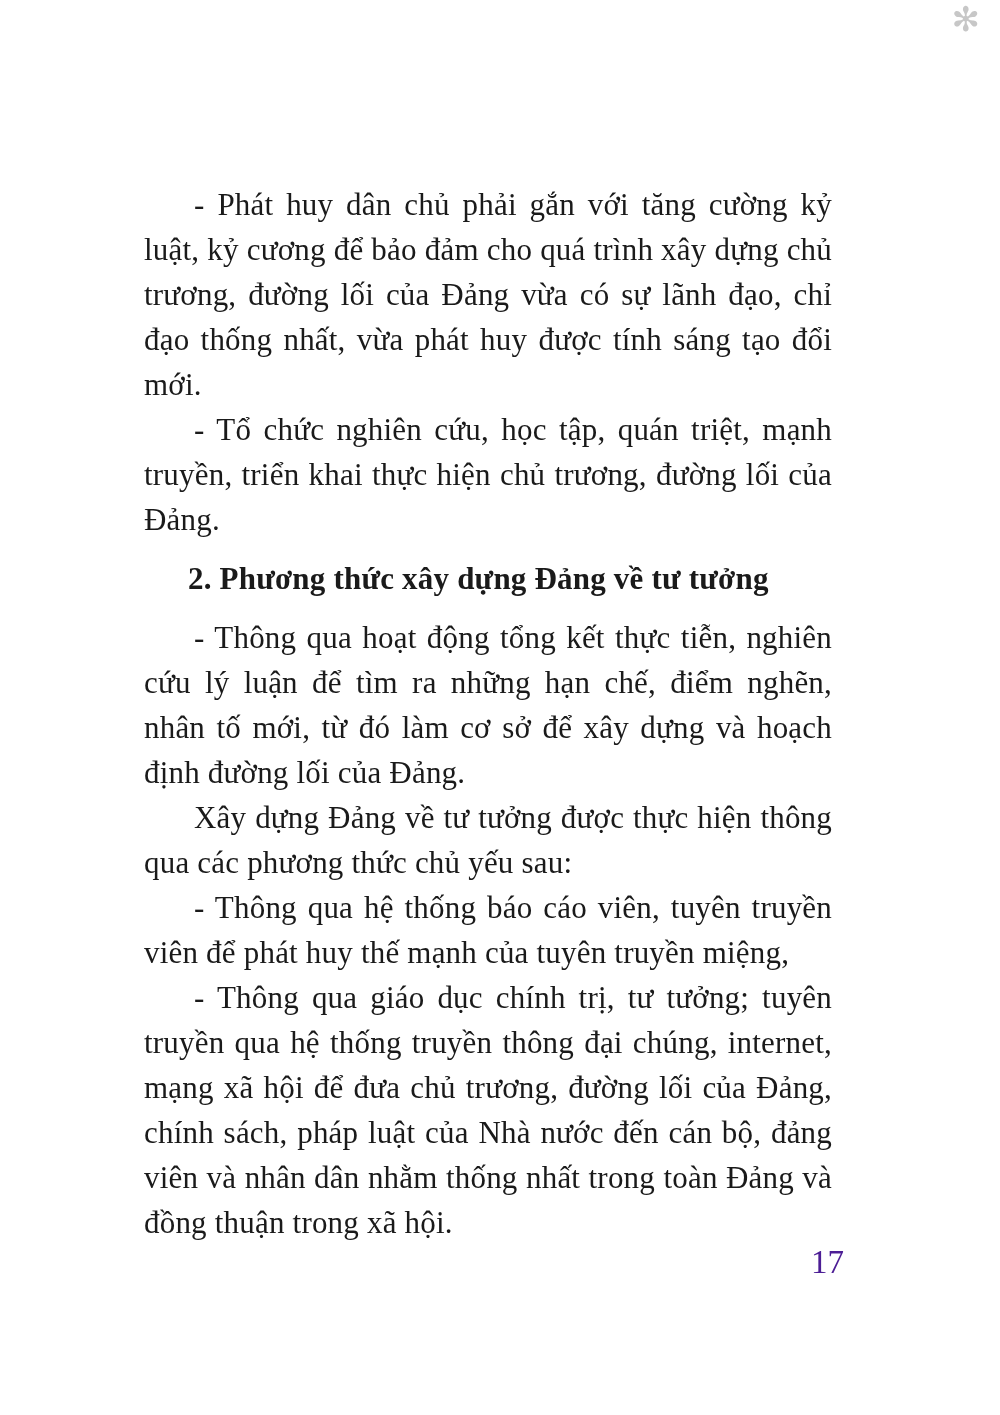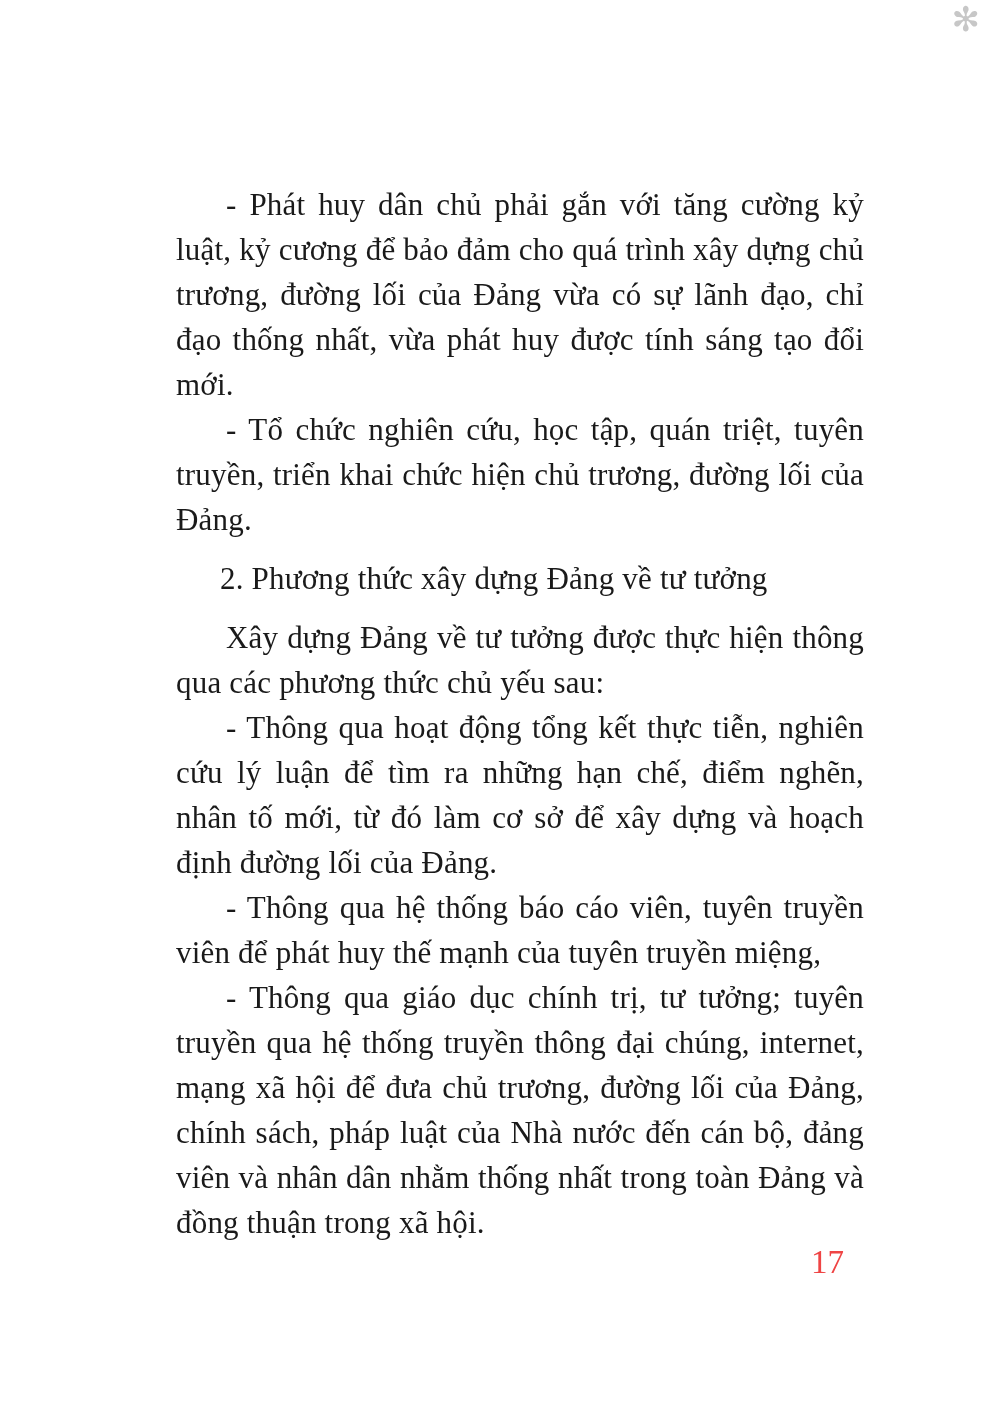--- a/index.html
+++ b/index.html
@@ -26,61 +26,61 @@
     top: 2px;
     right: 20px;
     font-family: "DejaVu Sans", sans-serif;
     font-size: 34px;
     line-height: 34px;
     color: #c7c7c7;
     user-select: none;
   }
   .text-block {
     position: absolute;
-    left: 176px;
+    left: 144px;
     top: 182px;
     width: 688px;
     font-size: 31px;
     line-height: 45px;
     text-align: justify;
     letter-spacing: 0.2px;
   }
   .para {
     margin: 0;
     text-indent: 50px;
   }
   .heading {
     margin: 14px 0 14px 0;
     font-size: 31px;
     line-height: 45px;
-    font-weight: normal;
+    font-weight: bold;
     text-indent: 44px;
     text-align: left;
   }
   .page-number {
     position: absolute;
     top: 1242px;
     right: 156px;
     font-size: 33px;
     line-height: 40px;
-    color: #ef4444;
+    color: #4c1d95;
   }
 </style>
 </head>
 <body>
 
 <div class="page">
 
   <span class="deco">✻</span>
 
   <main class="text-block">
     <p class="para">- Phát huy dân chủ phải gắn với tăng cường kỷ luật, kỷ cương để bảo đảm cho quá trình xây dựng chủ trương, đường lối của Đảng vừa có sự lãnh đạo, chỉ đạo thống nhất, vừa phát huy được tính sáng tạo đổi mới.</p>
-    <p class="para">- Tổ chức nghiên cứu, học tập, quán triệt, tuyên truyền, triển khai chức hiện chủ trương, đường lối của Đảng.</p>
+    <p class="para">- Tổ chức nghiên cứu, học tập, quán triệt, mạnh truyền, triển khai thực hiện chủ trương, đường lối của Đảng.</p>
     <h2 class="heading">2. Phương thức xây dựng Đảng về tư tưởng</h2>
+    <p class="para">- Thông qua hoạt động tổng kết thực tiễn, nghiên cứu lý luận để tìm ra những hạn chế, điểm nghẽn, nhân tố mới, từ đó làm cơ sở để xây dựng và hoạch định đường lối của Đảng.</p>
     <p class="para">Xây dựng Đảng về tư tưởng được thực hiện thông qua các phương thức chủ yếu sau:</p>
-    <p class="para">- Thông qua hoạt động tổng kết thực tiễn, nghiên cứu lý luận để tìm ra những hạn chế, điểm nghẽn, nhân tố mới, từ đó làm cơ sở để xây dựng và hoạch định đường lối của Đảng.</p>
     <p class="para">- Thông qua hệ thống báo cáo viên, tuyên truyền viên để phát huy thế mạnh của tuyên truyền miệng,</p>
     <p class="para">- Thông qua giáo dục chính trị, tư tưởng; tuyên truyền qua hệ thống truyền thông đại chúng, internet, mạng xã hội để đưa chủ trương, đường lối của Đảng, chính sách, pháp luật của Nhà nước đến cán bộ, đảng viên và nhân dân nhằm thống nhất trong toàn Đảng và đồng thuận trong xã hội.</p>
   </main>
 
   <div class="page-number">17</div>
 
 </div>
 
 </body></html>

